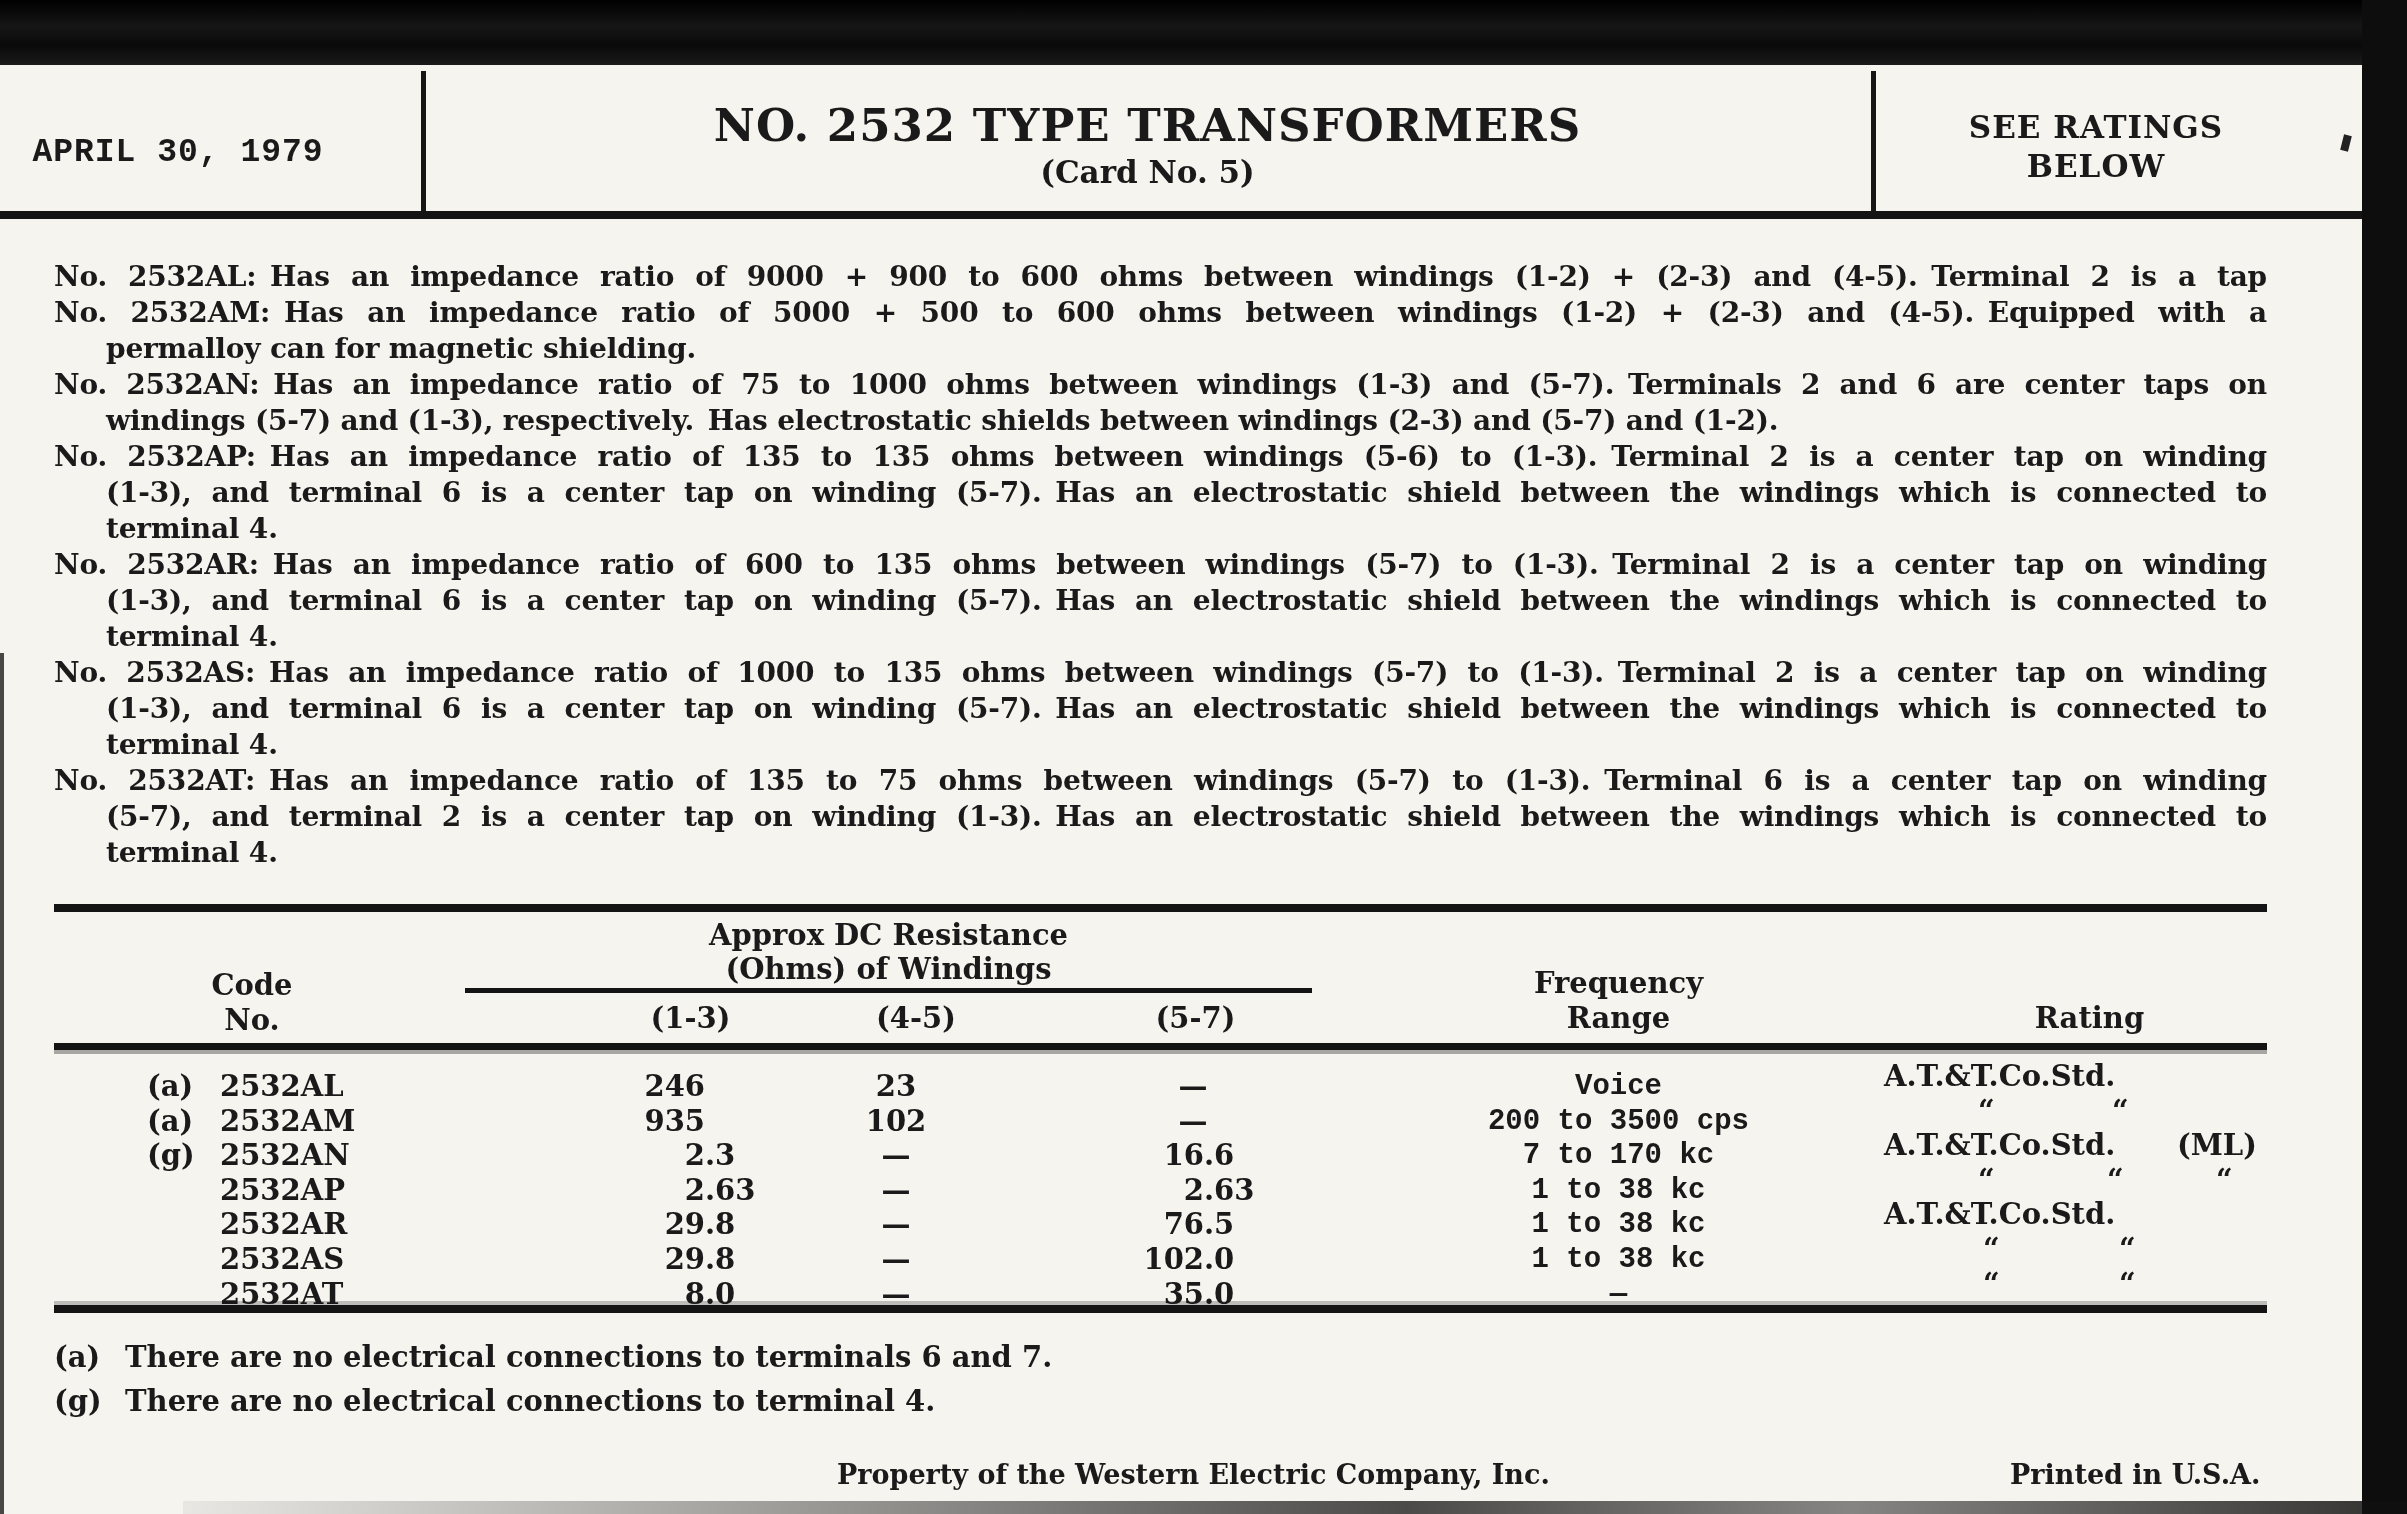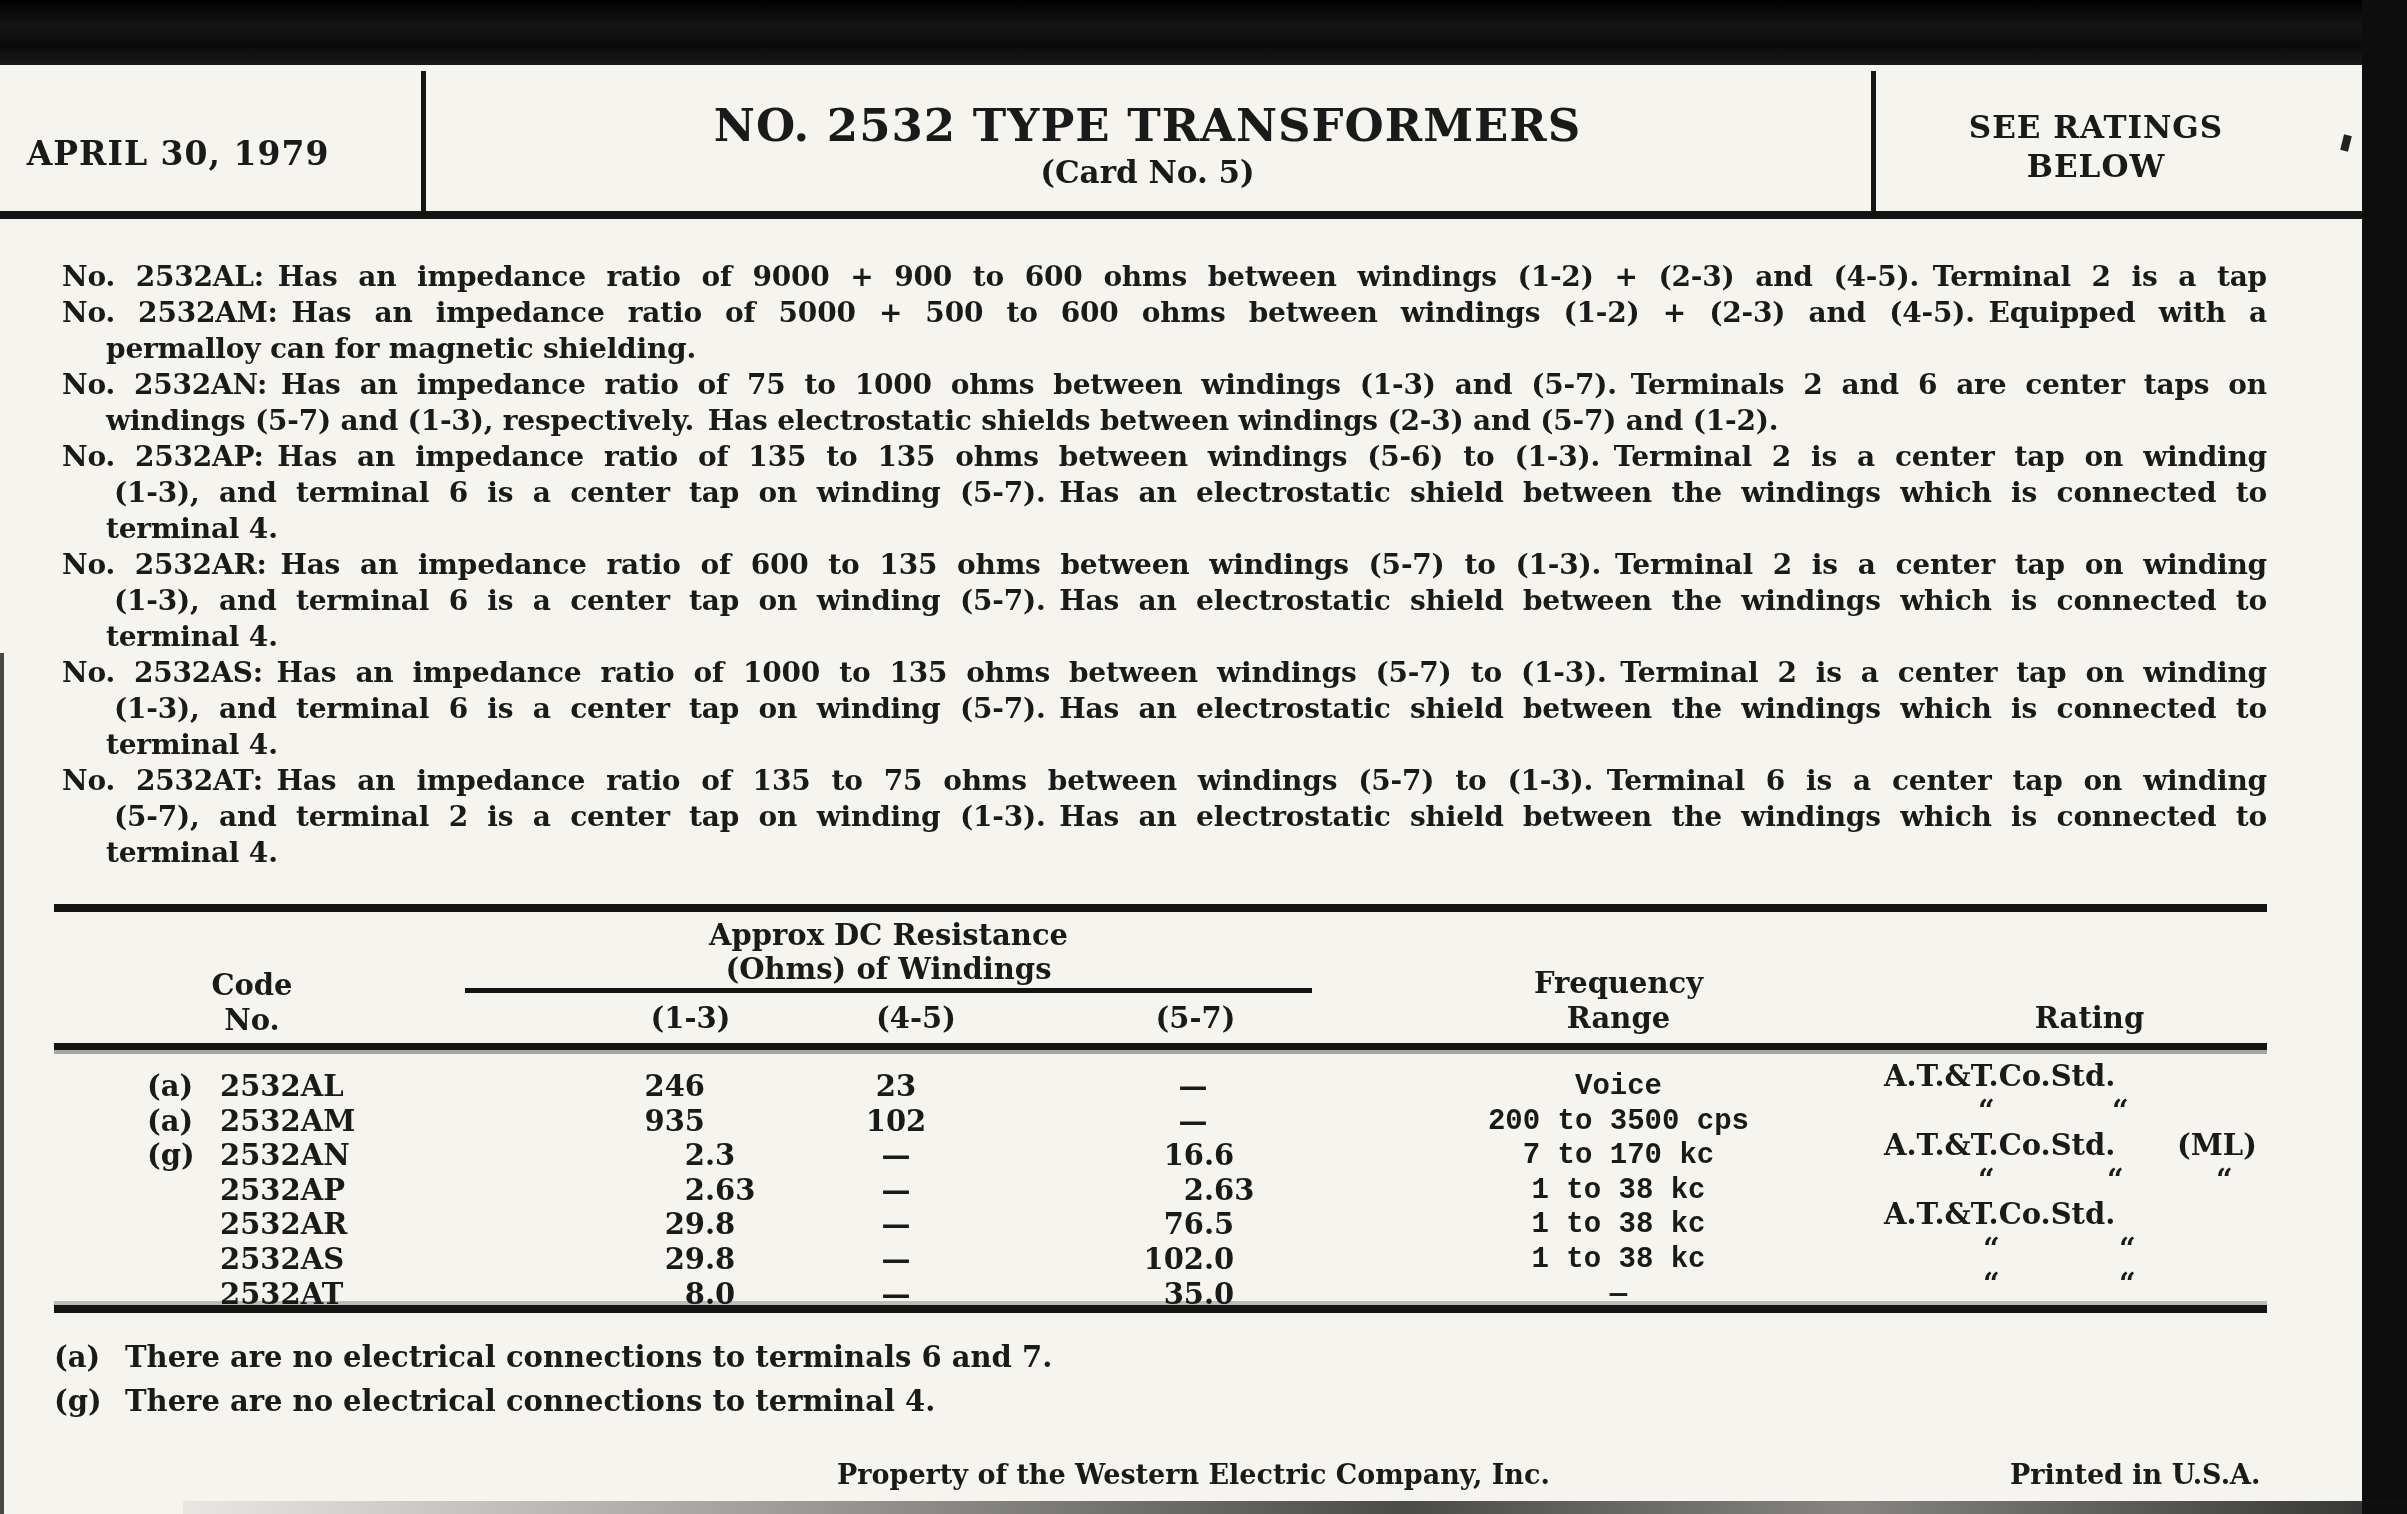--- a/index.html
+++ b/index.html
@@ -14,30 +14,30 @@
                 background:linear-gradient(90deg,rgba(20,20,20,.06),rgba(25,25,25,.5) 35%,rgba(18,18,18,.75) 55%,rgba(22,22,22,.5) 75%,rgba(15,15,15,.85));}
   .scratch{position:absolute;left:2342px;top:135px;width:8px;height:16px;background:#222;transform:rotate(14deg);}
 
   .paper{position:absolute;left:0;top:65px;width:2362px;height:1449px;background:#f6f4ef;}
   .paper *{font-weight:700;}
 
   
   .hdr-divider{position:absolute;top:6px;width:5px;height:141px;background:#161616;}
   .hd1{left:421px;} .hd2{left:1871px;}
   .hdr-rule{position:absolute;left:0;top:146px;width:2362px;height:8px;background:#141414;}
-  .date{position:absolute;left:0;top:69px;width:356px;text-align:center;font-size:33px;letter-spacing:1px;}
+  .date{position:absolute;left:0;top:69px;width:356px;text-align:center;font-size:33px;letter-spacing:1px;font-family:Liberation Mono, monospace;}
   .title{position:absolute;left:426px;top:34px;width:1443px;text-align:center;font-size:45px;letter-spacing:1px;}
   .subtitle{position:absolute;left:426px;top:89px;width:1443px;text-align:center;font-size:31px;}
   .see1{position:absolute;left:1873px;top:44px;width:446px;text-align:center;font-size:31px;letter-spacing:1px;}
   .see2{position:absolute;left:1873px;top:83px;width:446px;text-align:center;font-size:31px;letter-spacing:1px;}
 
   
   .bodytext{position:absolute;left:54px;top:194px;width:2213px;font-size:28px;line-height:36px;letter-spacing:-0.2px;}
   .line{white-space:normal;}
-  .jl{text-align:justify;text-align-last:justify;margin-left:8px;}
+  .jl{text-align:justify;text-align-last:justify;}
   .cont{padding-left:52px;}
 
   
   .rule{position:absolute;background:#141414;}
   .t-top{left:54px;top:839px;width:2213px;height:8px;}
   .t-spanline{left:465px;top:923px;width:847px;height:5px;}
   .t-mid{left:54px;top:978px;width:2213px;height:7px;box-shadow:0 4px 0 rgba(20,20,20,.35);}
   .t-bot{left:54px;top:1240px;width:2213px;height:8px;box-shadow:0 -4px 0 rgba(20,20,20,.25);}
 
   .th{position:absolute;font-size:29px;text-align:center;}

